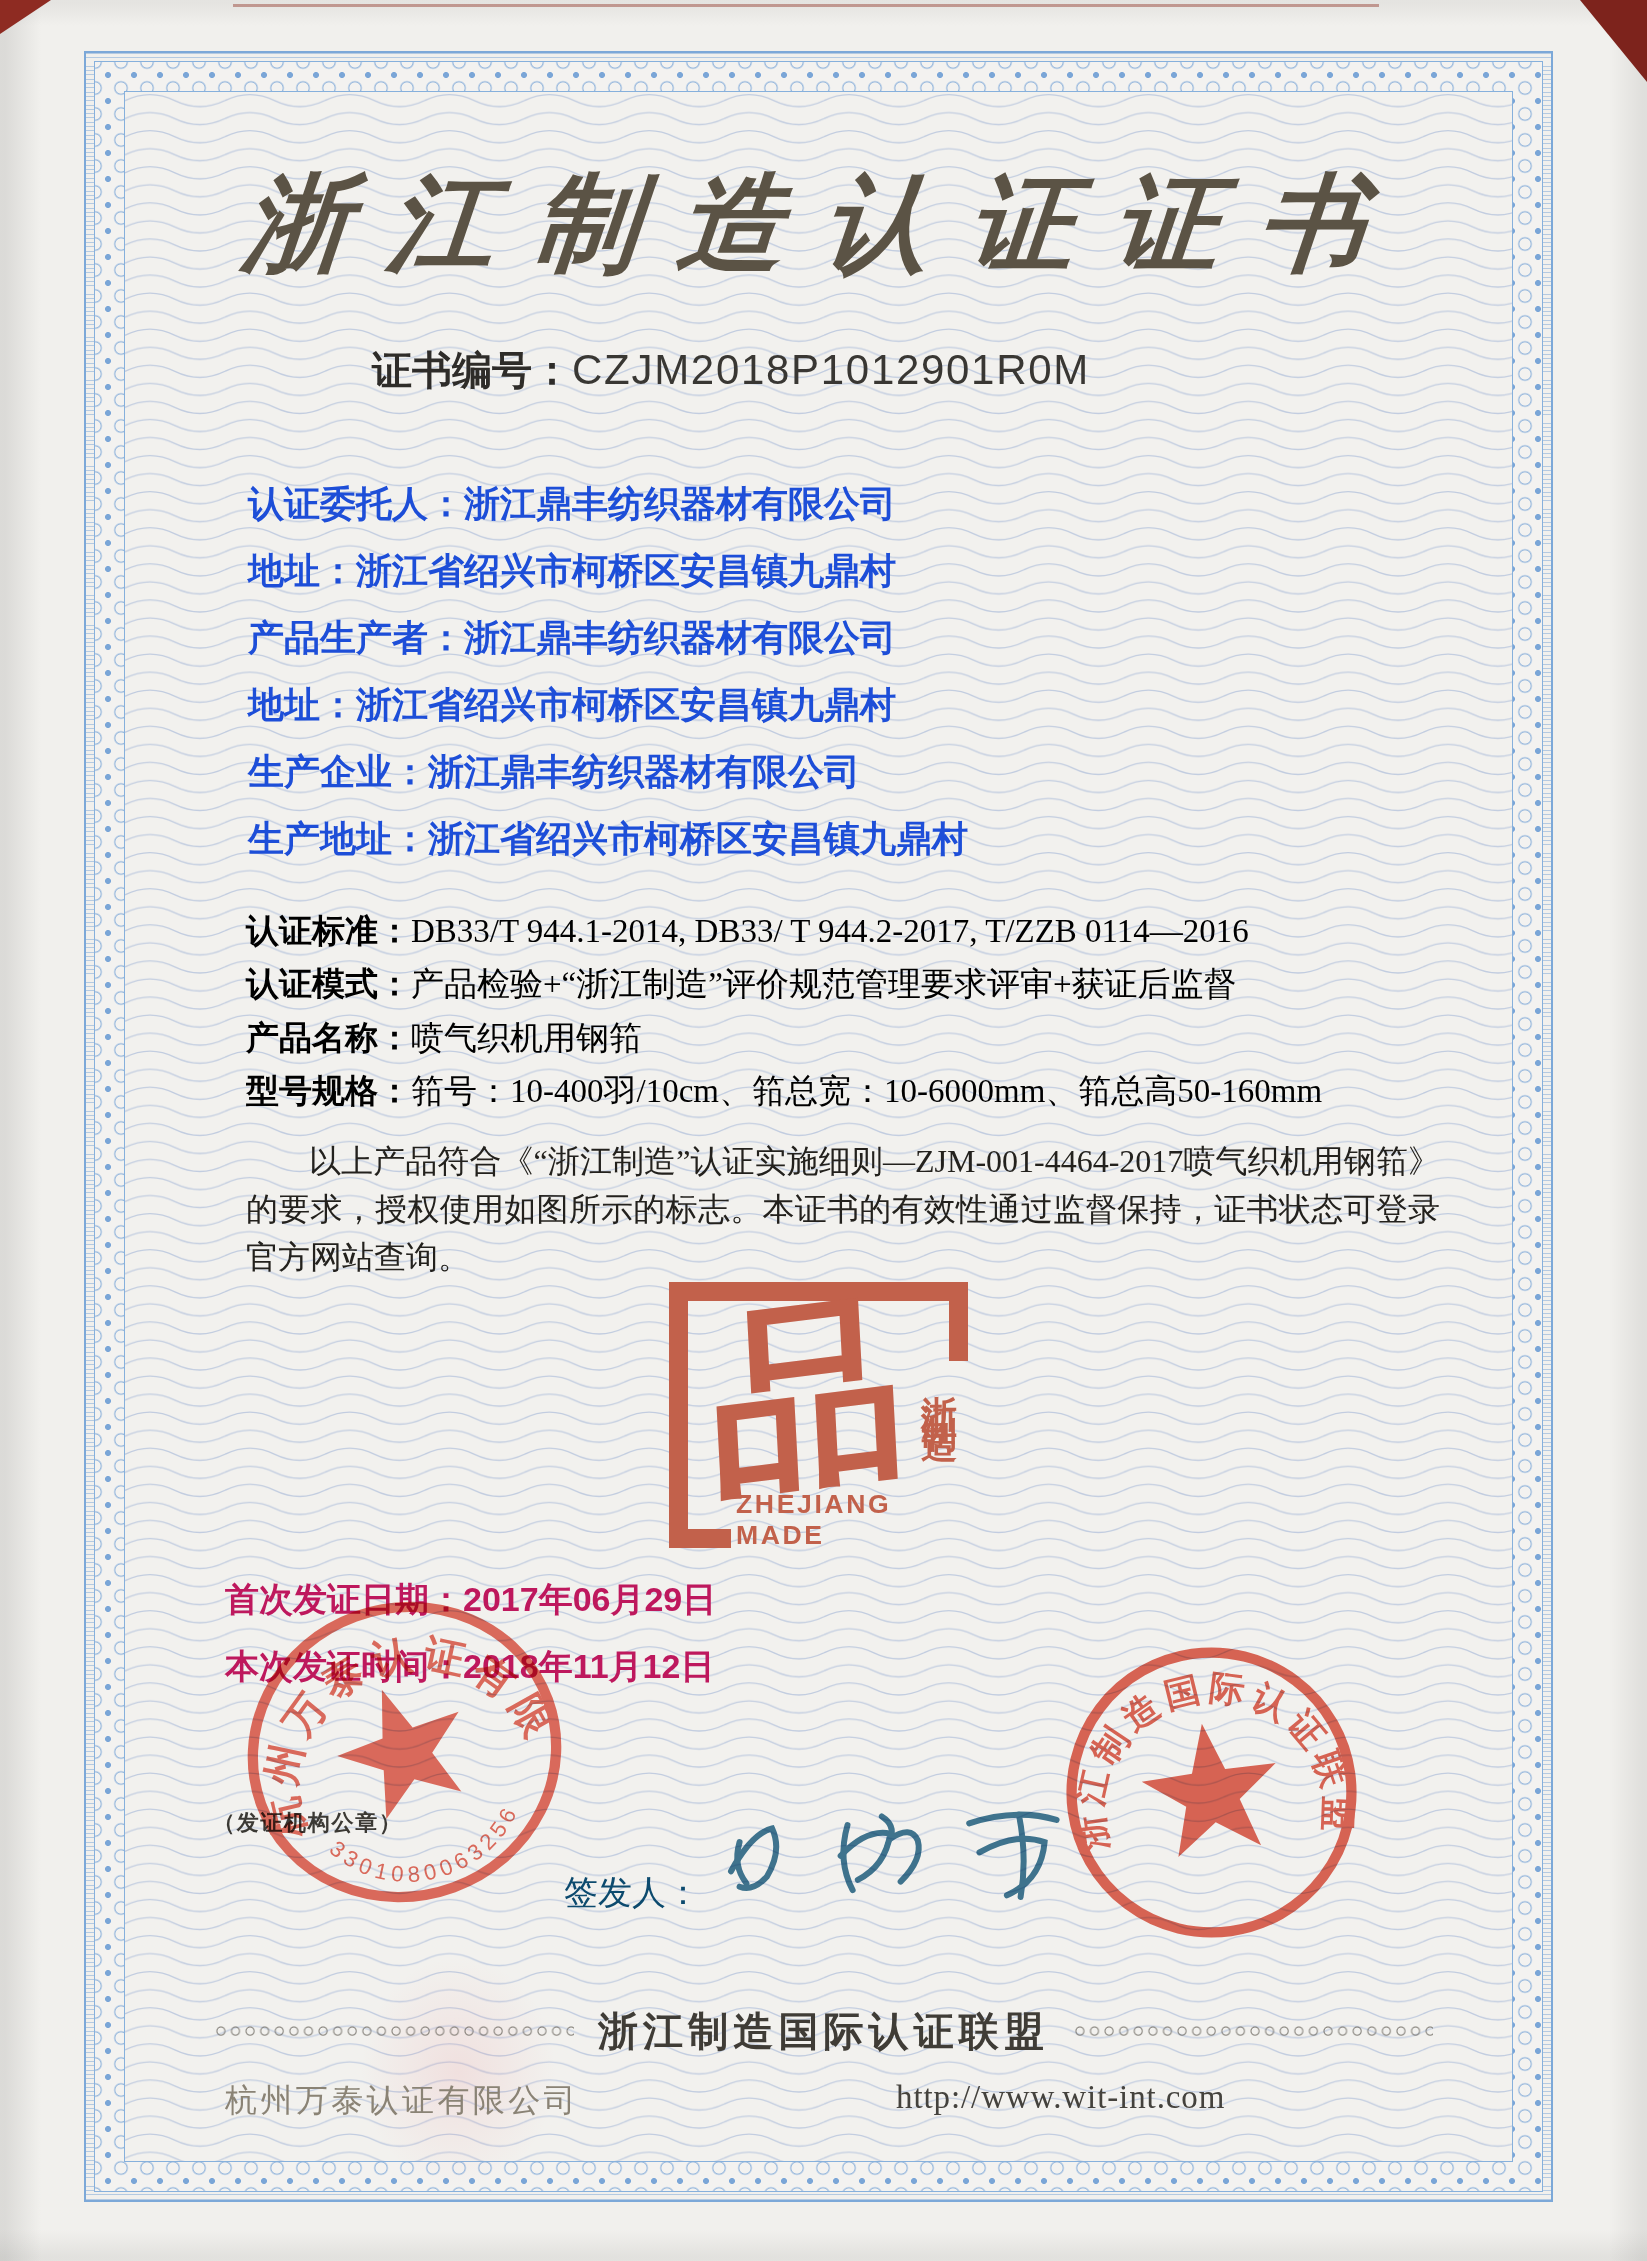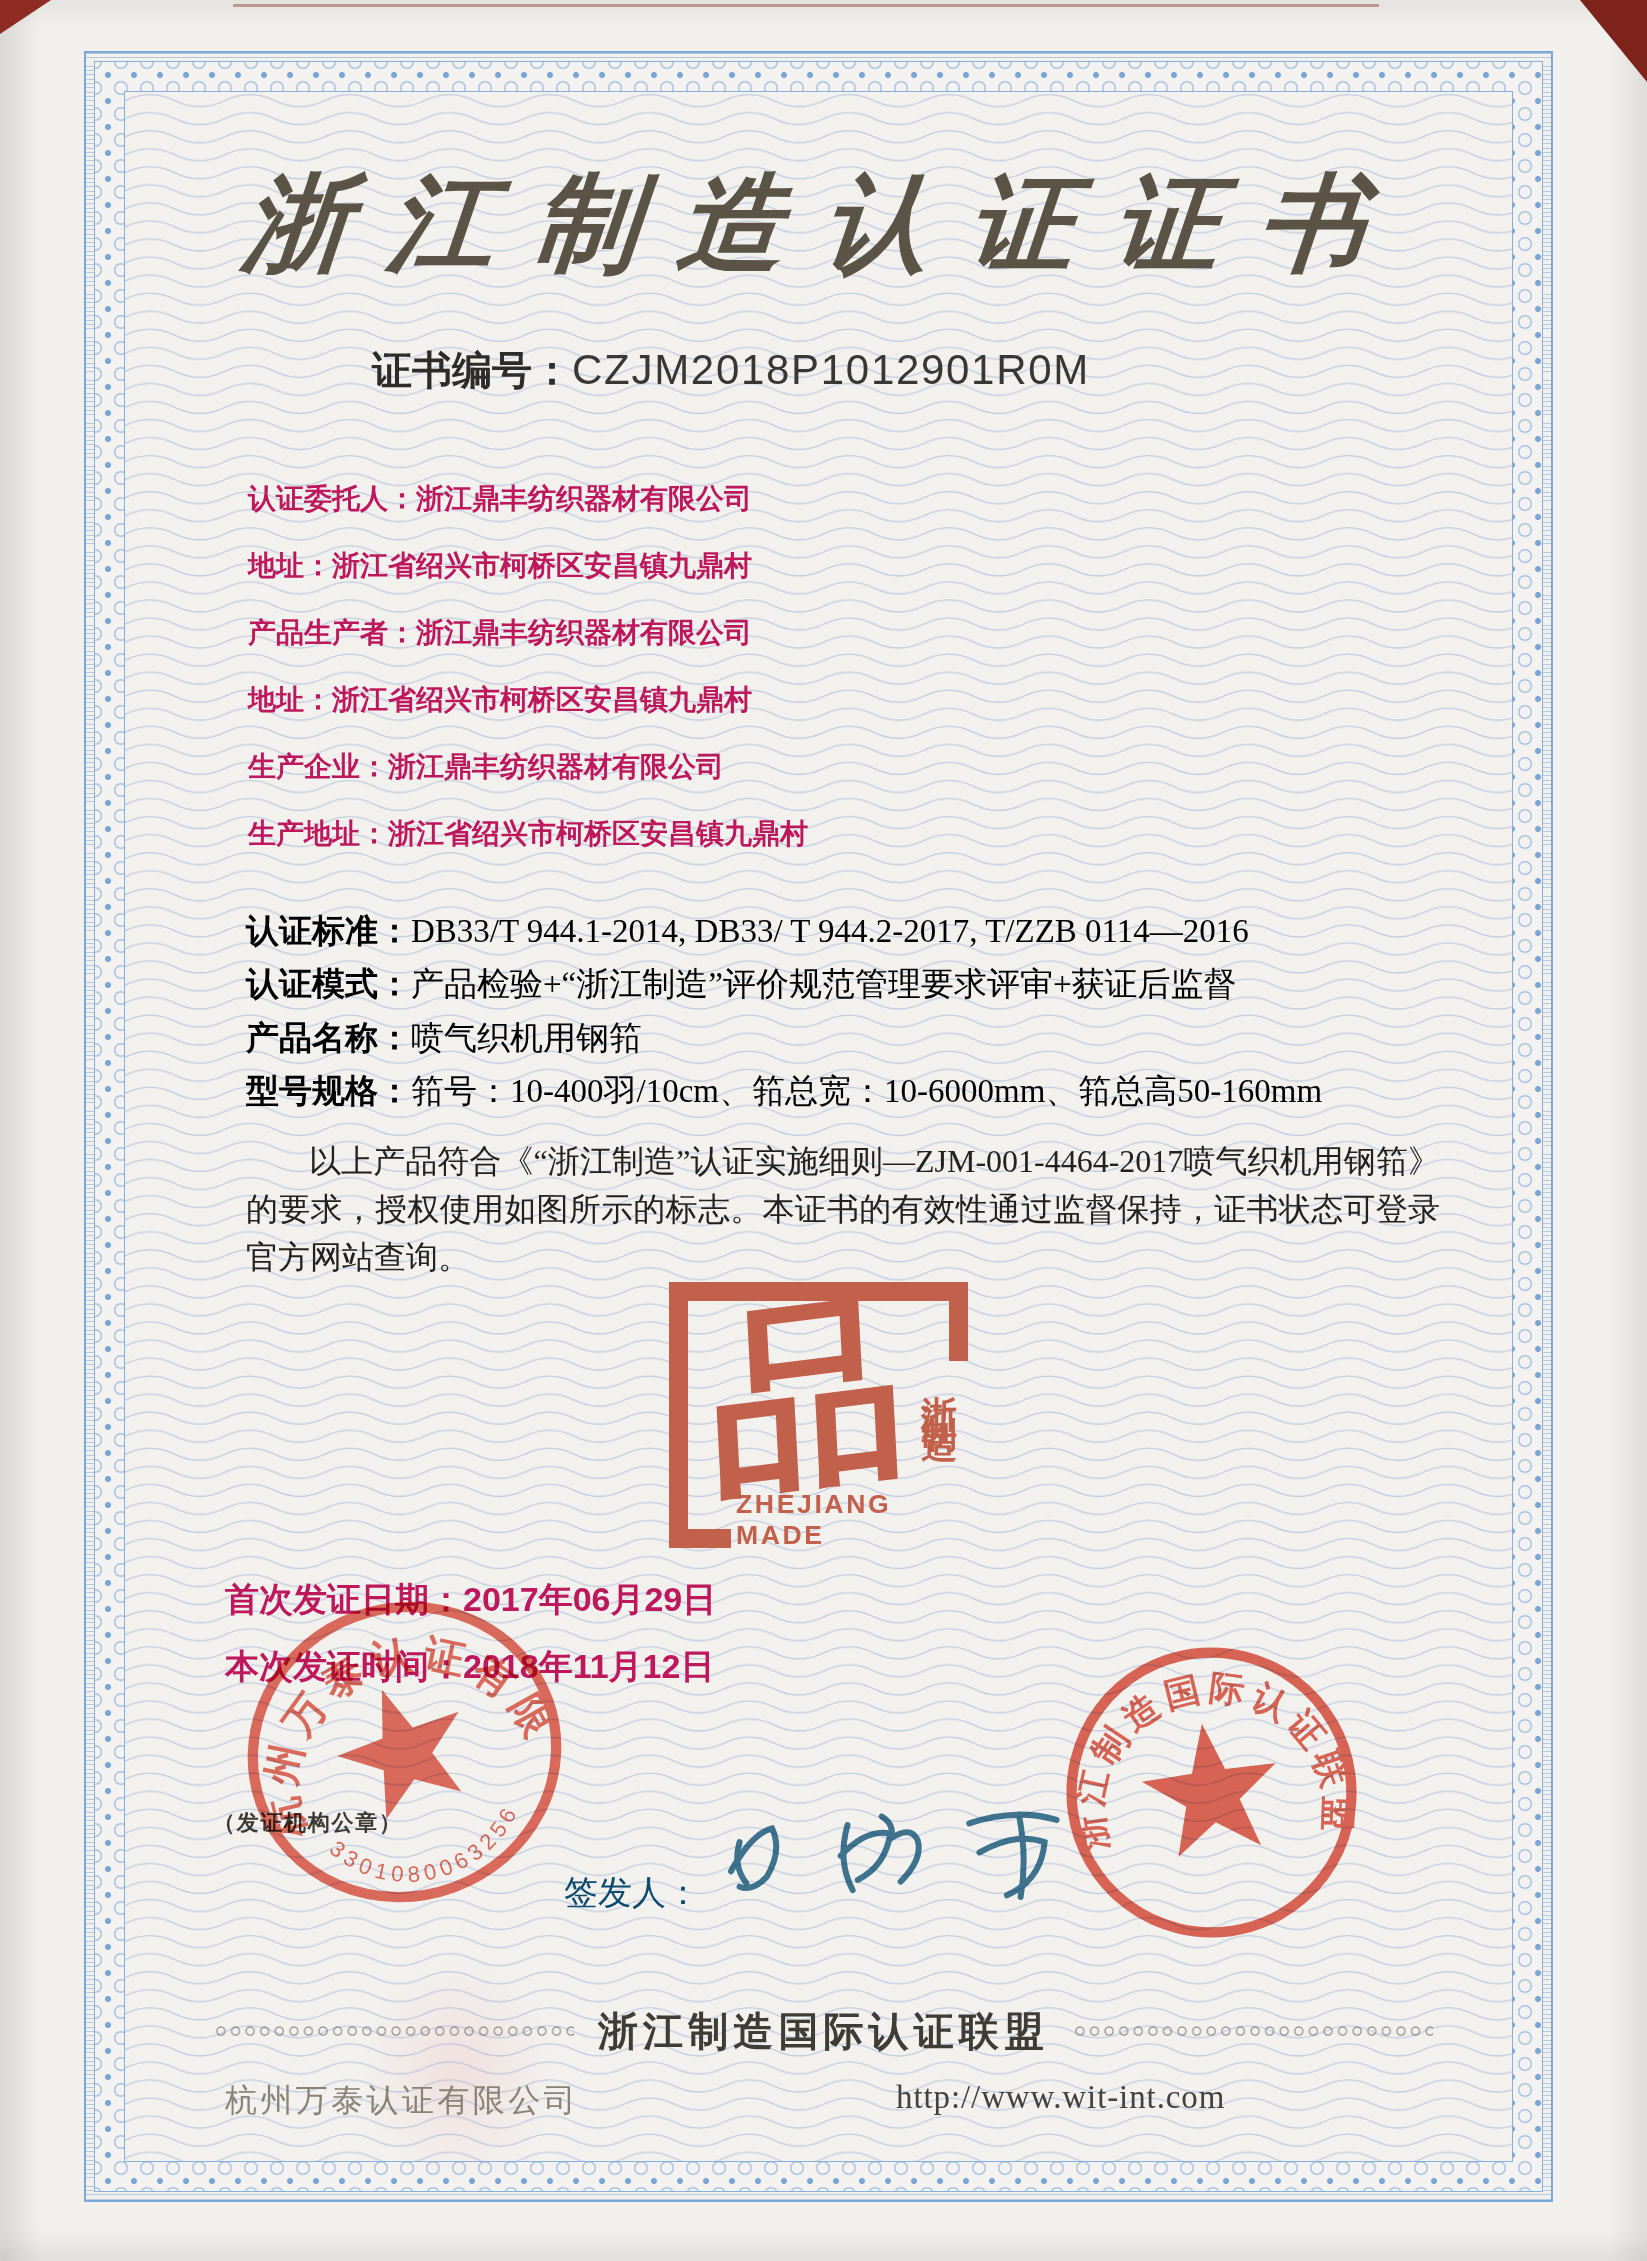--- a/index.html
+++ b/index.html
@@ -33,21 +33,21 @@
   .inner{position:absolute;inset:29px;border:1.7px solid #86b0dc;box-sizing:border-box;background:#f2f1ee;}
   .waves{position:absolute;inset:0;width:100%;height:100%;}
   
   .txt{position:absolute;z-index:3;white-space:nowrap;}
   .title{left:0;top:153px;width:1647px;text-align:center;
     font-family:"DejaVu Serif","Liberation Serif",serif;font-weight:bold;font-style:italic;
     font-size:106px;letter-spacing:39px;color:#5b5345;transform:skewX(-5deg);}
   .certline{left:0;top:343px;width:1462px;text-align:center;color:#2e2c29;}
   .certline .lab{font-family:"Liberation Sans",sans-serif;font-weight:bold;font-size:40px;}
   .certline .val{font-family:"Liberation Sans",sans-serif;font-size:42px;letter-spacing:1.7px;color:#393733;}
-  .field{left:248px;font-family:"Liberation Sans",sans-serif;font-weight:bold;font-size:28px;color:#be185d;}
+  .field{left:248px;font-family:"Liberation Sans",sans-serif;font-weight:bold;font-size:36px;color:#1d4ed8;}
   .std{left:246px;font-size:33px;color:#000000;}
   .std .lab{font-weight:bold;}
   .statement{left:246px;top:1137px;width:1194px;white-space:normal;
     font-size:32px;line-height:48px;color:#23211d;text-align:justify;text-indent:63px;}
   .dt{left:225px;font-family:"Liberation Sans",sans-serif;font-weight:bold;font-size:34px;color:#be185d;}
   .stampnote{left:213px;top:1808px;font-size:22px;color:#3b3934;letter-spacing:1.7px;font-weight:bold;}
   .signerlab{left:564px;top:1870px;font-size:34px;color:#0c4a6e;}
   
   .logo{position:absolute;left:669px;top:1282px;width:299px;height:266px;z-index:3;}
   .logo .bar{position:absolute;background:#c2614b;}

